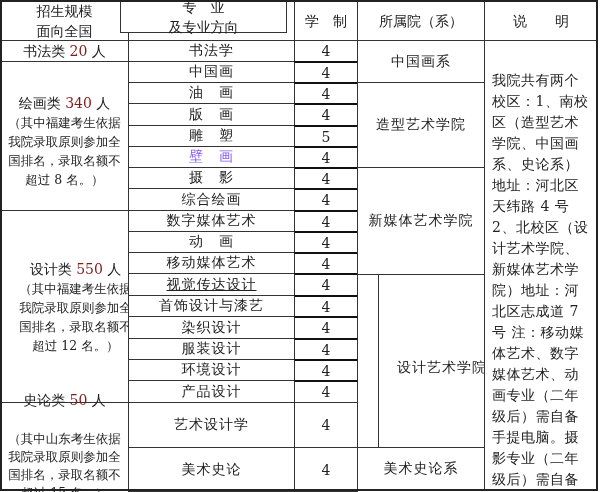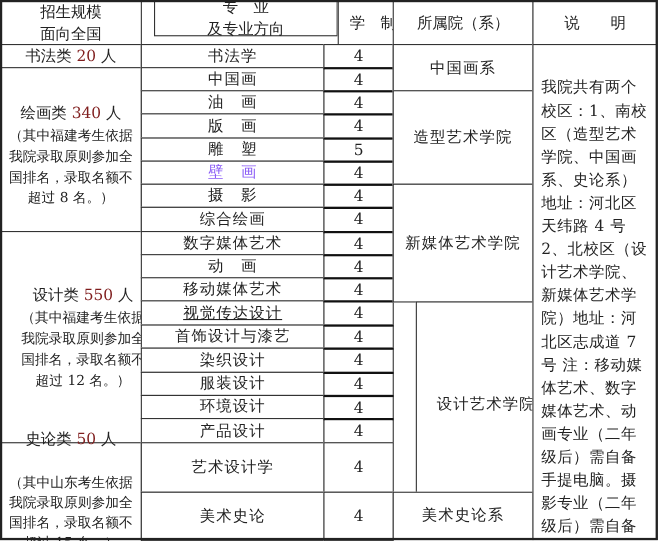--- a/index.html
+++ b/index.html
@@ -22,25 +22,25 @@
   .outer { position:absolute; left:0; top:0; width:598px; height:491px;
            border:2px solid #222; box-sizing:border-box; pointer-events:none; }
 </style>
 </head>
 <body>
 
 <div class="cell hdr" style="left:0;top:0;width:129px;height:41px;">
   <span>招生规模</span>
   <span>面向全国</span>
 </div>
-<div class="cell hdr" style="left:140px;top:0;width:167px;height:33px;text-align:right;">
+<div class="cell hdr" style="left:120px;top:0;width:167px;height:33px;text-align:right;">
   <span>专　业</span>
   <span>及专业方向</span>
 </div>
-<div class="cell hdr" style="left:294px;top:0;width:64px;height:41px;margin-left:13px;">
+<div class="cell hdr" style="left:294px;top:0;width:64px;height:41px;">
   <span>学　制</span>
 </div>
 <div class="cell hdr" style="left:357px;top:0;width:128px;height:41px;">
   <span>所属院（系）</span>
 </div>
 <div class="cell hdr" style="left:484px;top:0;width:114px;height:41px;">
   <span>说　　明</span>
 </div>
 
 <div class="cell grp" style="left:0;top:40px;width:129px;height:22px;">

